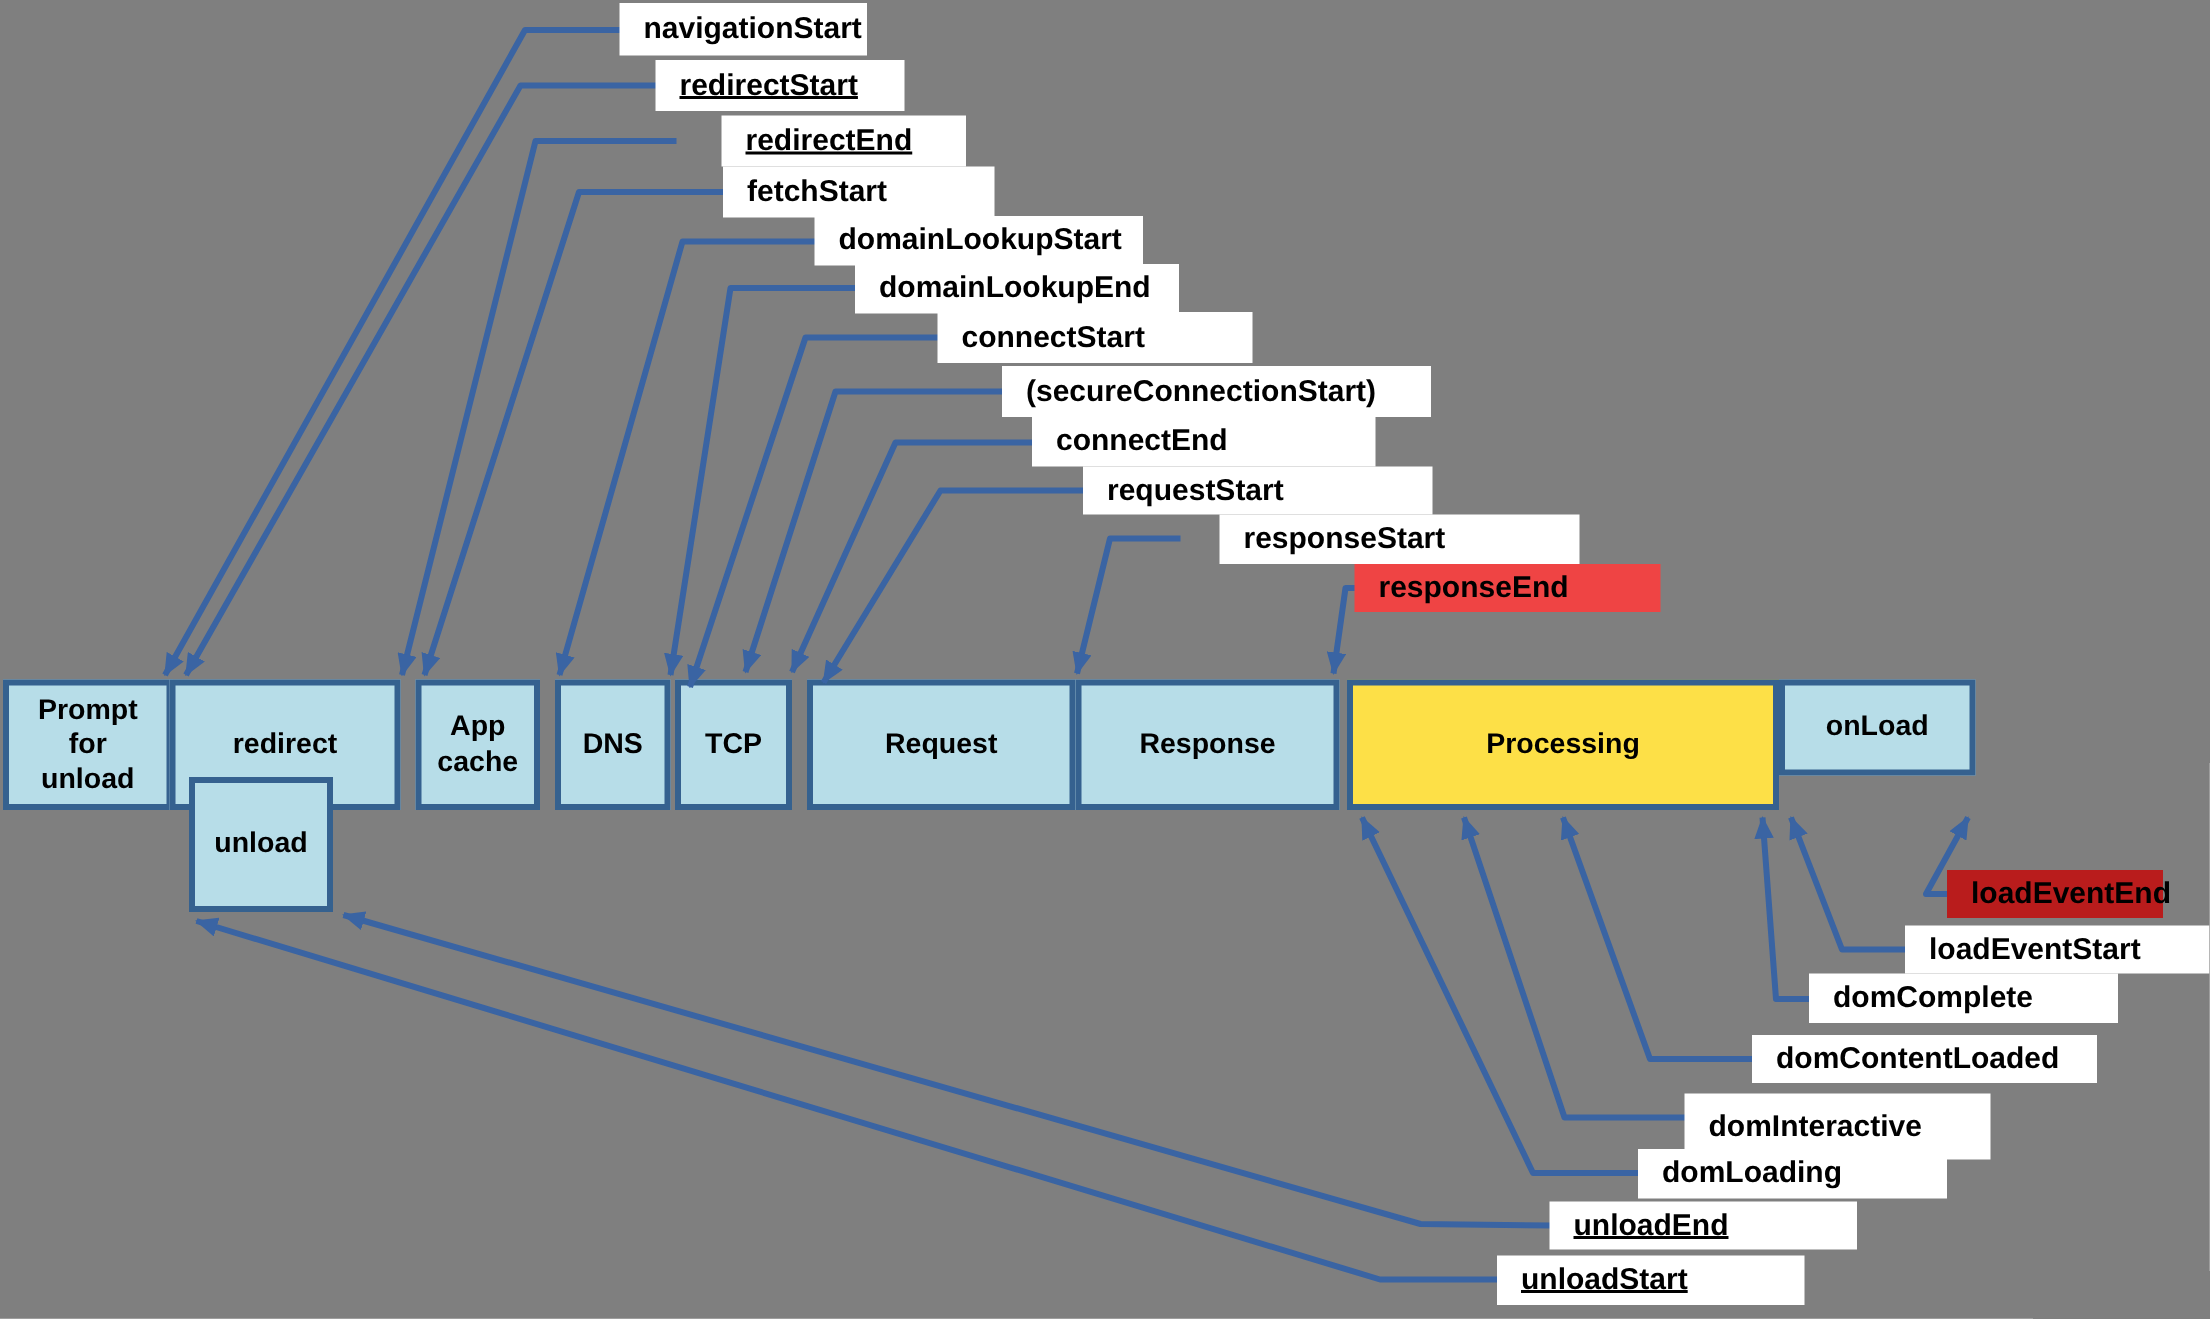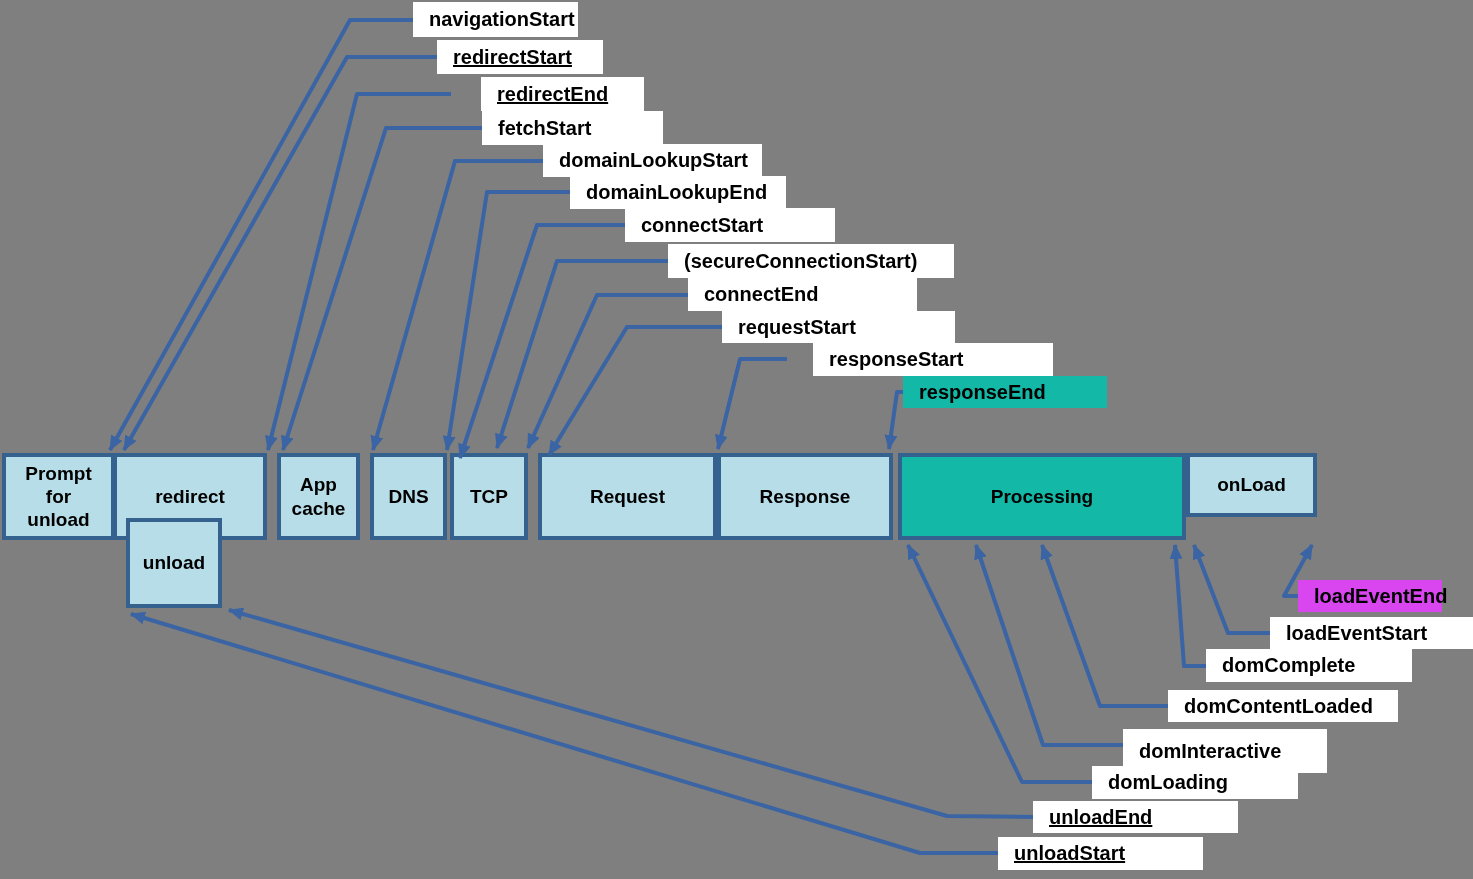--- a/index.html
+++ b/index.html
@@ -46,21 +46,21 @@
 for
 unload</div>
       <div class="phase" style="left: 113px; top: 453px; width: 154px; height: 87px; background: rgb(183, 221, 232); border-color: rgb(53, 97, 143);">redirect</div>
       <div class="phase" style="left: 126px; top: 518px; width: 96px; height: 90px; background: rgb(183, 221, 232); border-color: rgb(53, 97, 143);">unload</div>
       <div class="phase" style="left: 277px; top: 453px; width: 83px; height: 87px; background: rgb(183, 221, 232); border-color: rgb(53, 97, 143);">App
 cache</div>
       <div class="phase" style="left: 370px; top: 453px; width: 77px; height: 87px; background: rgb(183, 221, 232); border-color: rgb(53, 97, 143);">DNS</div>
       <div class="phase" style="left: 450px; top: 453px; width: 78px; height: 87px; background: rgb(183, 221, 232); border-color: rgb(53, 97, 143);">TCP</div>
       <div class="phase" style="left: 538px; top: 453px; width: 179px; height: 87px; background: rgb(183, 221, 232); border-color: rgb(53, 97, 143);">Request</div>
       <div class="phase" style="left: 717px; top: 453px; width: 176px; height: 87px; background: rgb(183, 221, 232); border-color: rgb(53, 97, 143);">Response</div>
-      <div class="phase" style="left: 898px; top: 453px; width: 288px; height: 87px; background: #14b8a6; border-color: rgb(53, 97, 143);">Processing</div>
+      <div class="phase" style="left: 898px; top: 453px; width: 288px; height: 87px; background: #fde047; border-color: rgb(53, 97, 143);">Processing</div>
       <div class="phase" style="left: 1186px; top: 453px; width: 131px; height: 64px; background: rgb(183, 221, 232); border-color: rgb(53, 97, 143);">onLoad</div>
     </div>
 
   <svg id="wires" width="1473" height="879">
     <defs>
       <marker id="arrow" markerUnits="userSpaceOnUse" markerWidth="15" markerHeight="13" refX="14" refY="6.5" orient="auto">
         <path d="M0,0 L15,6.5 L0,13 Z" fill="#3a64a3"></path>
       </marker>
     </defs>
     <g id="wire-group">
@@ -92,22 +92,22 @@
       <div class="evt u" style="left: 437px; top: 40px; width: 166px; height: 34px; background: rgb(255, 255, 255); color: rgb(0, 0, 0);">redirectStart</div>
       <div class="evt u" style="left: 449px; top: 77px; width: 163px; height: 34px; background: rgb(255, 255, 255); color: rgb(0, 0, 0); margin-left: 32px;">redirectEnd</div>
       <div class="evt" style="left: 482px; top: 111px; width: 181px; height: 34px; background: rgb(255, 255, 255); color: rgb(0, 0, 0);">fetchStart</div>
       <div class="evt" style="left: 543px; top: 144px; width: 219px; height: 33px; background: rgb(255, 255, 255); color: rgb(0, 0, 0);">domainLookupStart</div>
       <div class="evt" style="left: 570px; top: 176px; width: 216px; height: 33px; background: rgb(255, 255, 255); color: rgb(0, 0, 0);">domainLookupEnd</div>
       <div class="evt" style="left: 625px; top: 208px; width: 210px; height: 34px; background: rgb(255, 255, 255); color: rgb(0, 0, 0);">connectStart</div>
       <div class="evt" style="left: 668px; top: 244px; width: 286px; height: 34px; background: rgb(255, 255, 255); color: rgb(0, 0, 0);">(secureConnectionStart)</div>
       <div class="evt" style="left: 688px; top: 278px; width: 229px; height: 33px; background: rgb(255, 255, 255); color: rgb(0, 0, 0);">connectEnd</div>
       <div class="evt" style="left: 722px; top: 311px; width: 233px; height: 32px; background: rgb(255, 255, 255); color: rgb(0, 0, 0);">requestStart</div>
       <div class="evt" style="left: 785px; top: 343px; width: 240px; height: 33px; background: rgb(255, 255, 255); color: rgb(0, 0, 0); margin-left: 28px;">responseStart</div>
-      <div class="evt" style="left: 903px; top: 376px; width: 204px; height: 32px; background: #14b8a6; color: rgb(0, 0, 0); text-align: center;">responseEnd</div>
-      <div class="evt" style="left: 1298px; top: 580px; width: 144px; height: 32px; background: #d946ef; color: rgb(0, 0, 0);">loadEventEnd</div>
+      <div class="evt" style="left: 903px; top: 376px; width: 204px; height: 32px; background: #ef4444; color: rgb(0, 0, 0); text-align: center;">responseEnd</div>
+      <div class="evt" style="left: 1298px; top: 580px; width: 144px; height: 32px; background: #b91c1c; color: rgb(0, 0, 0);">loadEventEnd</div>
       <div class="evt" style="left: 1270px; top: 617px; width: 203px; height: 32px; background: rgb(255, 255, 255); color: rgb(0, 0, 0);">loadEventStart</div>
       <div class="evt" style="left: 1206px; top: 649px; width: 206px; height: 33px; background: rgb(255, 255, 255); color: rgb(0, 0, 0);">domComplete</div>
       <div class="evt" style="left: 1168px; top: 690px; width: 230px; height: 32px; background: rgb(255, 255, 255); color: rgb(0, 0, 0);">domContentLoaded</div>
       <div class="evt" style="left: 1123px; top: 729px; width: 204px; height: 44px; background: rgb(255, 255, 255); color: rgb(0, 0, 0);">domInteractive</div>
       <div class="evt" style="left: 1092px; top: 766px; width: 206px; height: 33px; background: rgb(255, 255, 255); color: rgb(0, 0, 0);">domLoading</div>
       <div class="evt u" style="left: 1033px; top: 801px; width: 205px; height: 32px; background: rgb(255, 255, 255); color: rgb(0, 0, 0);">unloadEnd</div>
       <div class="evt u" style="left: 998px; top: 837px; width: 205px; height: 33px; background: rgb(255, 255, 255); color: rgb(0, 0, 0);">unloadStart</div>
     </div>
 
 </div>

